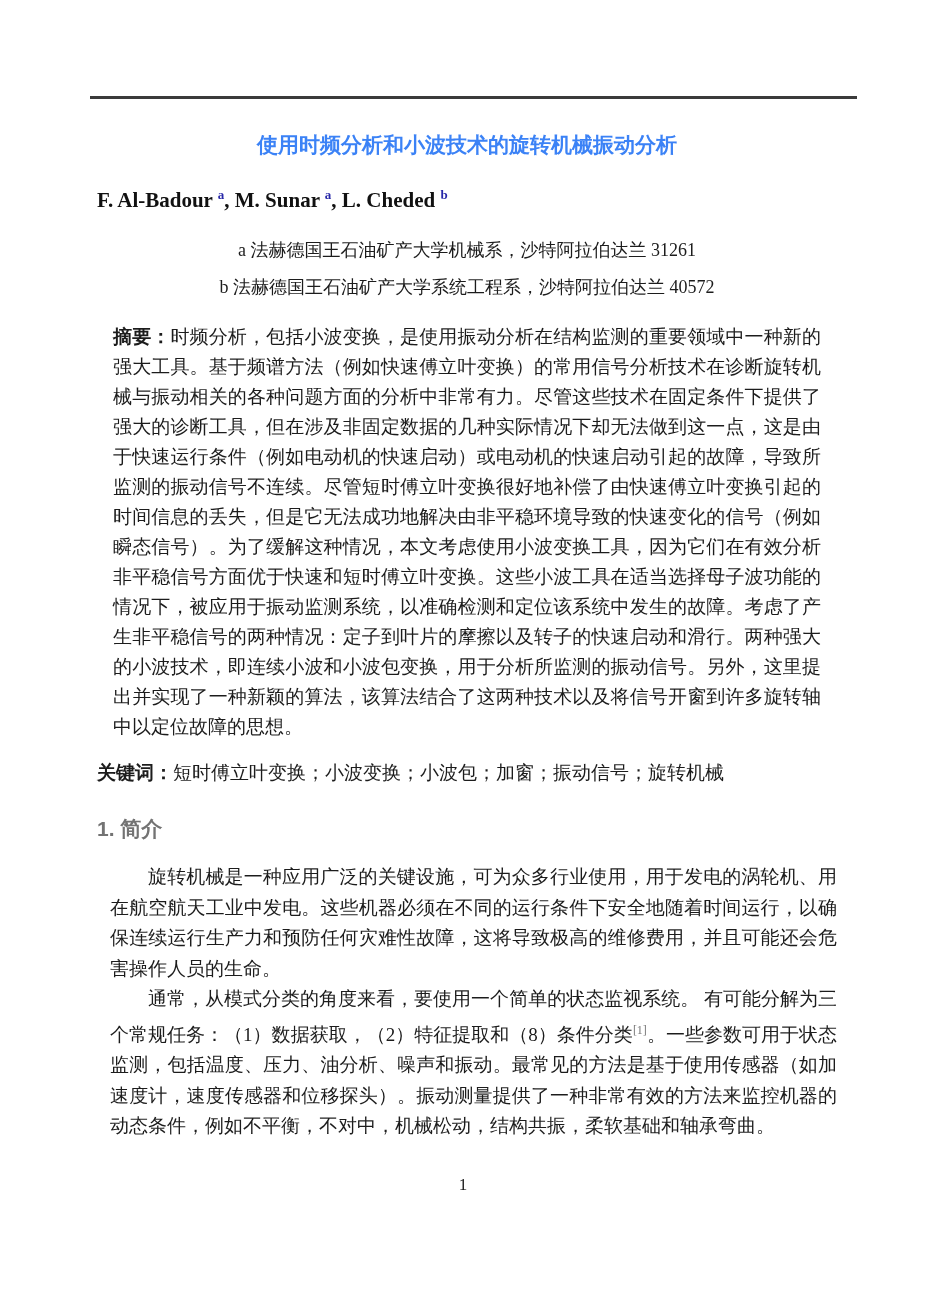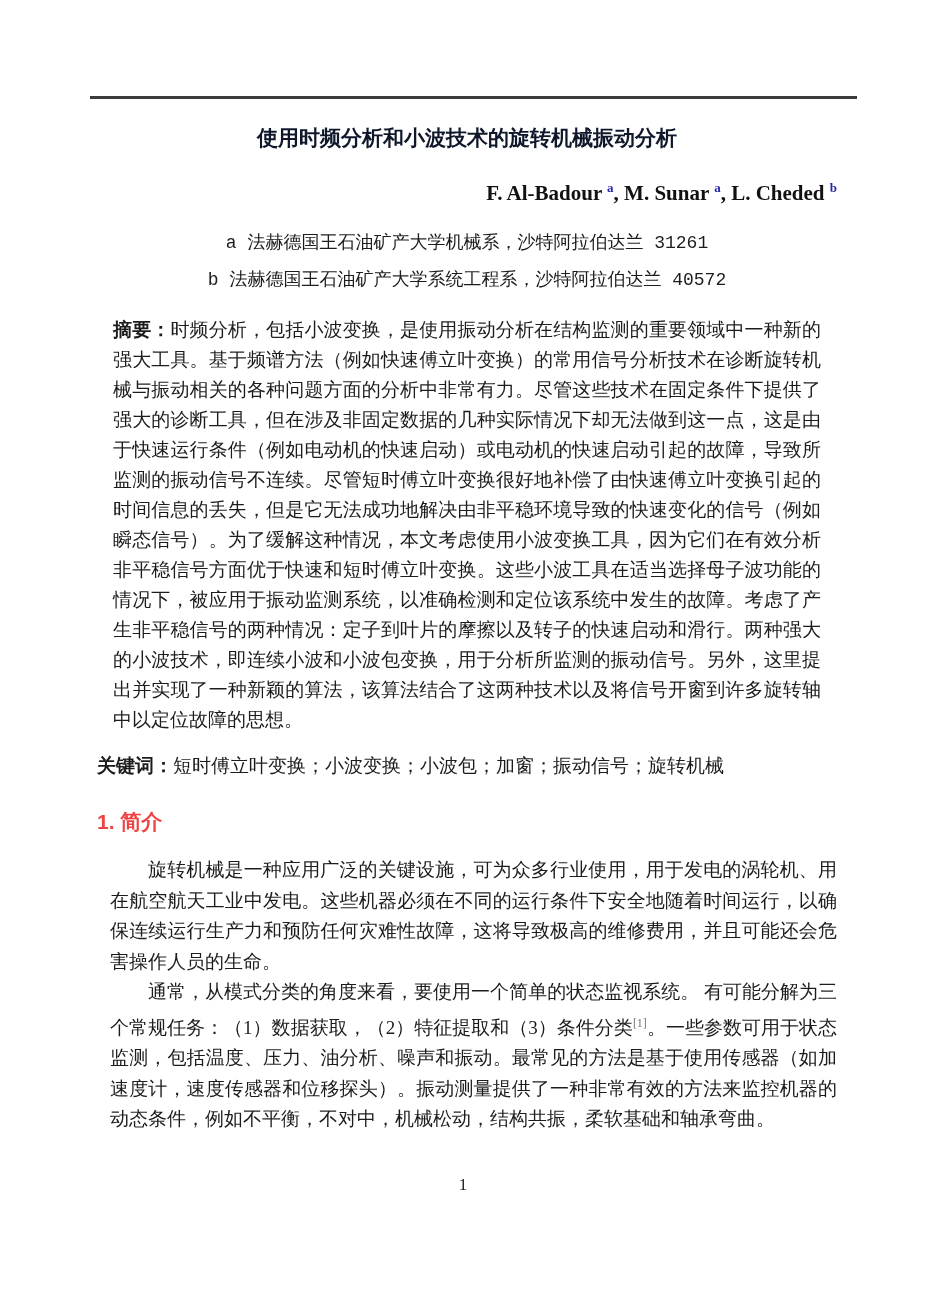--- a/index.html
+++ b/index.html
@@ -20,47 +20,46 @@
   .top-rule{
     position:absolute;
     left:90px;top:96px;
     width:767px;height:3px;
     background:#3b3b3b;
   }
   .content{
     padding:120px 89px 0 97px;
   }
   .title{
-    margin:3px;
+    margin:10px;
     text-align:center;
     font-family:"Liberation Sans","DejaVu Sans",sans-serif;
     font-weight:bold;
     font-size:21px;
     line-height:30px;
-    color:#0f172a;
+    color:#3b82f6;
   }
   .authors{
     margin-top:20px;
-    text-align:right;
+    text-align:left;
     font-weight:bold;
     font-size:21px;
     line-height:30px;
     color:#111;
   }
   .authors sup{
     color:var(--author-superscript);
     font-size:13px;
     font-weight:bold;
   }
   .affils{margin-top:17px;}
   .affil{
     text-align:center;
     font-size:18px;
     line-height:37px;
-    font-family:Liberation Mono, monospace;
   }
   .abstract{
     margin:16px;
     font-size:19px;
     line-height:30px;
     text-align:justify;
   }
   .label{
     font-family:"Liberation Sans","DejaVu Sans",sans-serif;
     font-weight:bold;
@@ -69,21 +68,21 @@
     margin:12px 0 8px 0;
     font-size:19px;
     line-height:30px;
   }
   .section-heading{
     margin:24px 0 0 0;
     font-family:"Liberation Sans","DejaVu Sans",sans-serif;
     font-weight:bold;
     font-size:21px;
     line-height:34px;
-    color:#ef4444;
+    color:#737373;
   }
   .body-para{
     margin:16px 0 0 13px;
     font-size:19px;
     line-height:30.5px;
     text-align:justify;
     text-indent:2em;
   }
   .body-para.second{margin-top:0;}
   .ref-sup{
@@ -118,19 +117,19 @@
     </div>
 
     <p class="abstract"><span class="label">摘要：</span><span>时频分析，包括小波变换，是使用振动分析在结构监测的重要领域中一种新的强大工具。基于频谱方法（例如快速傅立叶变换）的常用信号分析技术在诊断旋转机械与振动相关的各种问题方面的分析中非常有力。尽管这些技术在固定条件下提供了强大的诊断工具，但在涉及非固定数据的几种实际情况下却无法做到这一点，这是由于快速运行条件（例如电动机的快速启动）或电动机的快速启动引起的故障，导致所监测的振动信号不连续。尽管短时傅立叶变换很好地补偿了由快速傅立叶变换引起的时间信息的丢失，但是它无法成功地解决由非平稳环境导致的快速变化的信号（例如瞬态信号）。为了缓解这种情况，本文考虑使用小波变换工具，因为它们在有效分析非平稳信号方面优于快速和短时傅立叶变换。这些小波工具在适当选择母子波功能的情况下，被应用于振动监测系统，以准确检测和定位该系统中发生的故障。考虑了产生非平稳信号的两种情况：定子到叶片的摩擦以及转子的快速启动和滑行。两种强大的小波技术，即连续小波和小波包变换，用于分析所监测的振动信号。另外，这里提出并实现了一种新颖的算法，该算法结合了这两种技术以及将信号开窗到许多旋转轴中以定位故障的思想。</span></p>
 
     <p class="keywords"><span class="label">关键词：</span><span>短时傅立叶变换；小波变换；小波包；加窗；振动信号；旋转机械</span></p>
 
     <h2 class="section-heading">1. 简介</h2>
 
     <p class="body-para">旋转机械是一种应用广泛的关键设施，可为众多行业使用，用于发电的涡轮机、用在航空航天工业中发电。这些机器必须在不同的运行条件下安全地随着时间运行，以确保连续运行生产力和预防任何灾难性故障，这将导致极高的维修费用，并且可能还会危害操作人员的生命。</p>
 
-    <p class="body-para second"><span>通常，从模式分类的角度来看，要使用一个简单的状态监视系统。 有可能分解为三个常规任务：（1）数据获取，（2）特征提取和（3）条件分类</span><sup class="ref-sup">[1]</sup><span>。一些参数可用于状态监测，包括温度、压力、油分析、噪声和振动。最常见的方法是基于使用传感器（如加速度计，速度传感器和位移探头）。振动测量提供了一种非常有效的方法来监控机器的动态条件，例如不平衡，不对中，机械松动，结构共振，柔软基础和轴承弯曲。</span></p>
+    <p class="body-para second"><span>通常，从模式分类的角度来看，要使用一个简单的状态监视系统。 有可能分解为三个常规任务：（1）数据获取，（2）特征提取和（8）条件分类</span><sup class="ref-sup">[1]</sup><span>。一些参数可用于状态监测，包括温度、压力、油分析、噪声和振动。最常见的方法是基于使用传感器（如加速度计，速度传感器和位移探头）。振动测量提供了一种非常有效的方法来监控机器的动态条件，例如不平衡，不对中，机械松动，结构共振，柔软基础和轴承弯曲。</span></p>
 
   </div>
 
   <div class="page-number">1</div>
 
 </div>
 
 </body></html>

